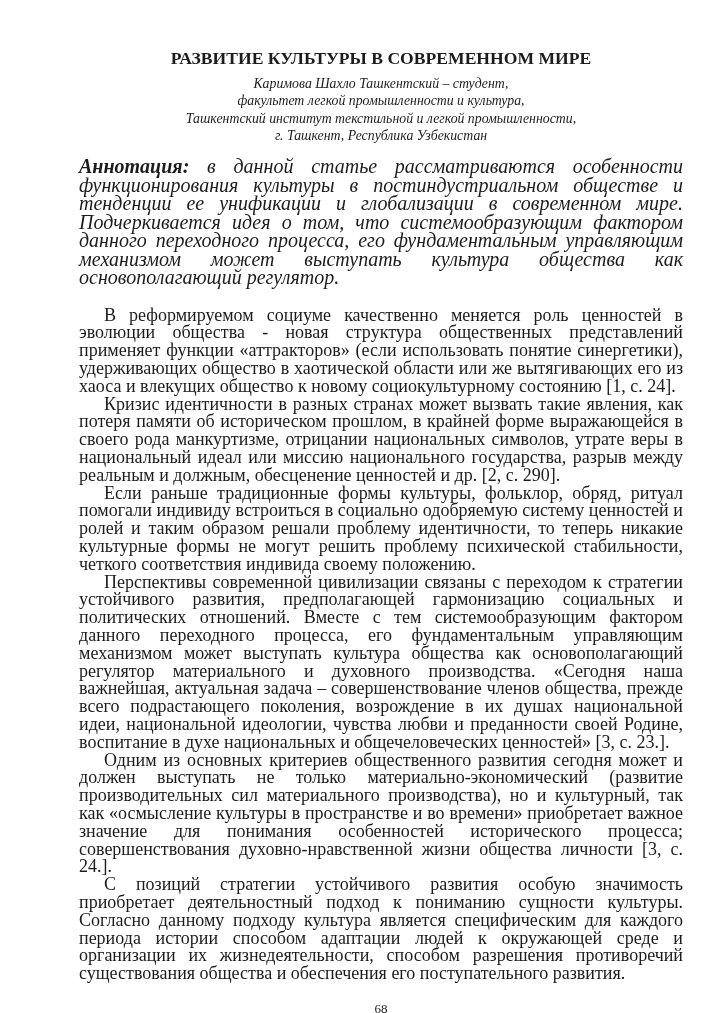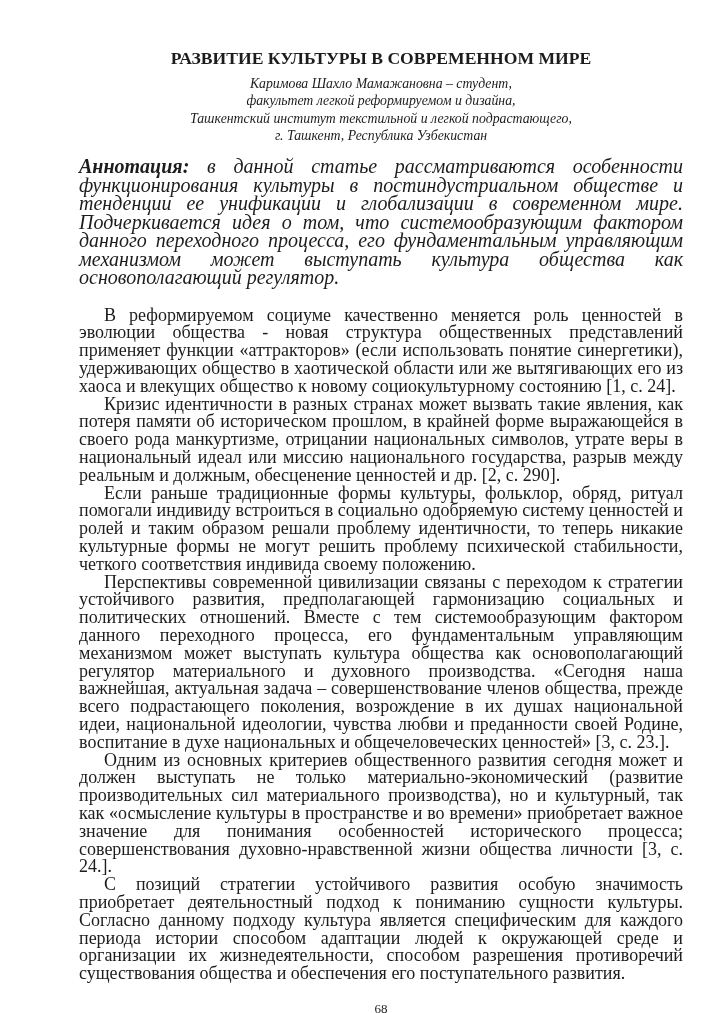--- a/index.html
+++ b/index.html
@@ -72,23 +72,23 @@
 </style>
 </head>
 <body>
 
 <div class="page">
 
   <h1 class="article-title">РАЗВИТИЕ КУЛЬТУРЫ В СОВРЕМЕННОМ МИРЕ</h1>
 
 
   <div class="affiliation">
-    <div>Каримова Шахло Мамажановна – студент,</div>
-    <div>факультет легкой реформируемом и дизайна,</div>
-    <div>Ташкентский институт текстильной и легкой подрастающего,</div>
+    <div>Каримова Шахло Ташкентский – студент,</div>
+    <div>факультет легкой промышленности и культура,</div>
+    <div>Ташкентский институт текстильной и легкой промышленности,</div>
     <div>г. Ташкент, Республика Узбекистан</div>
   </div>
 
   <div class="abstract-block">
     <p class="abstract-par"><span class="par-label">Аннотация:</span> <span>в данной статье рассматриваются особенности функционирования культуры в постиндустриальном обществе и тенденции ее унификации и глобализации в современном мире. Подчеркивается идея о том, что системообразующим фактором данного переходного процесса, его фундаментальным управляющим механизмом может выступать культура общества как основополагающий регулятор.</span></p>
   </div>
 
   <div class="article-body">
     <p>В реформируемом социуме качественно меняется роль ценностей в эволюции общества - новая структура общественных представлений применяет функции «аттракторов» (если использовать понятие синергетики), удерживающих общество в хаотической области или же вытягивающих его из хаоса и влекущих общество к новому социокультурному состоянию [1, с. 24].</p>
     <p>Кризис идентичности в разных странах может вызвать такие явления, как потеря памяти об историческом прошлом, в крайней форме выражающейся в своего рода манкуртизме, отрицании национальных символов, утрате веры в национальный идеал или миссию национального государства, разрыв между реальным и должным, обесценение ценностей и др. [2, с. 290].</p>

